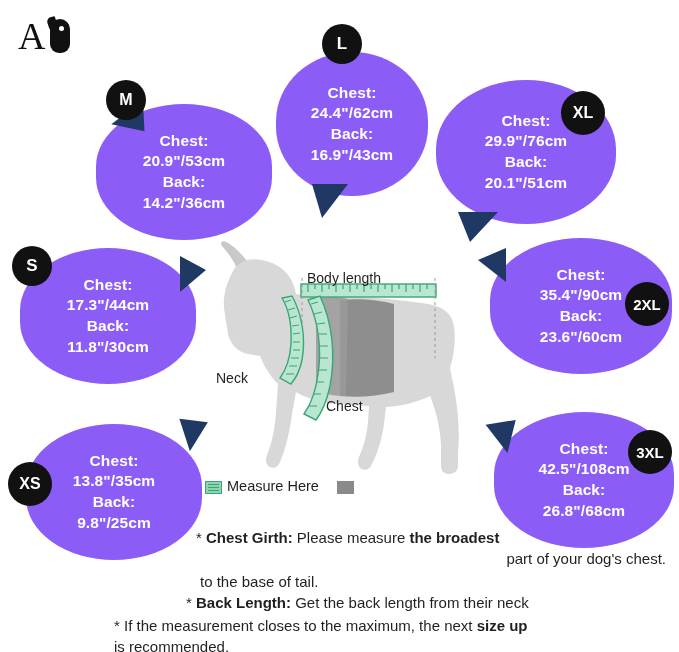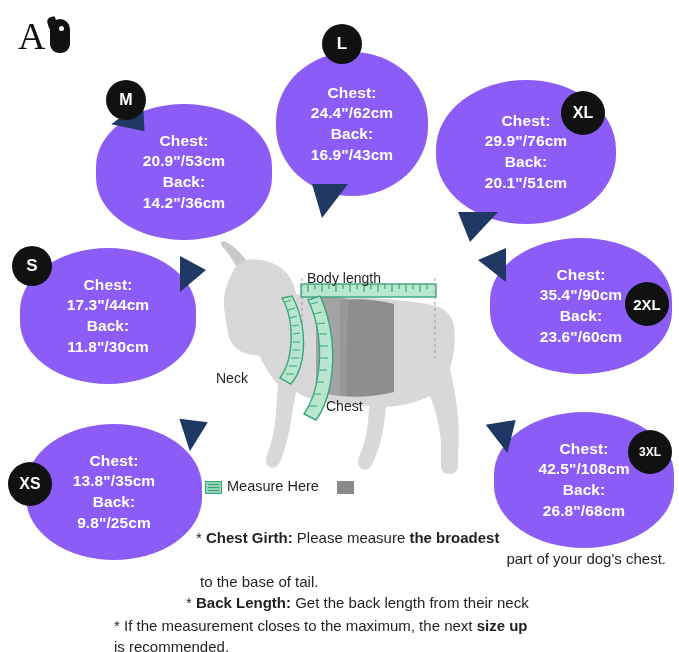--- a/index.html
+++ b/index.html
@@ -328,21 +328,21 @@
 </div>
 <div class="badge" style="left:8px; top:462px; width:44px; height:44px; font-size:16px;">XS</div>
 
 <div class="bubble" style="left:494px; top:412px; width:180px; height:136px; border-radius:50%/46%;">
   <div class="line">Chest:</div>
   <div class="line">42.5"/108cm</div>
   <div class="line">Back:</div>
   <div class="line">26.8"/68cm</div>
   <div class="tail" style="left:-10px; top:4px; border-top:12px solid transparent; border-bottom:22px solid transparent; border-right:28px solid #1f3864; transform:rotate(14deg);"></div>
 </div>
-<div class="badge" style="left:628px; top:430px; width:44px; height:44px; font-size:12px;">3XL</div>
+<div class="badge" style="left:628px; top:430px; width:44px; height:44px; font-size:15px;">3XL</div>
 
 <div id="legend">
   <span class="swatch-green"></span>
   <span>Measure Here</span>
   <span class="swatch-gray"></span>
 </div>
 
 <div class="note" style="left:196px; top:528px; width:470px;">
   <div>* <b>Chest Girth:</b> Please measure <b>the broadest</b></div>
   <div style="margin-left:10px;text-align:right;">part of your dog's chest.</div>

